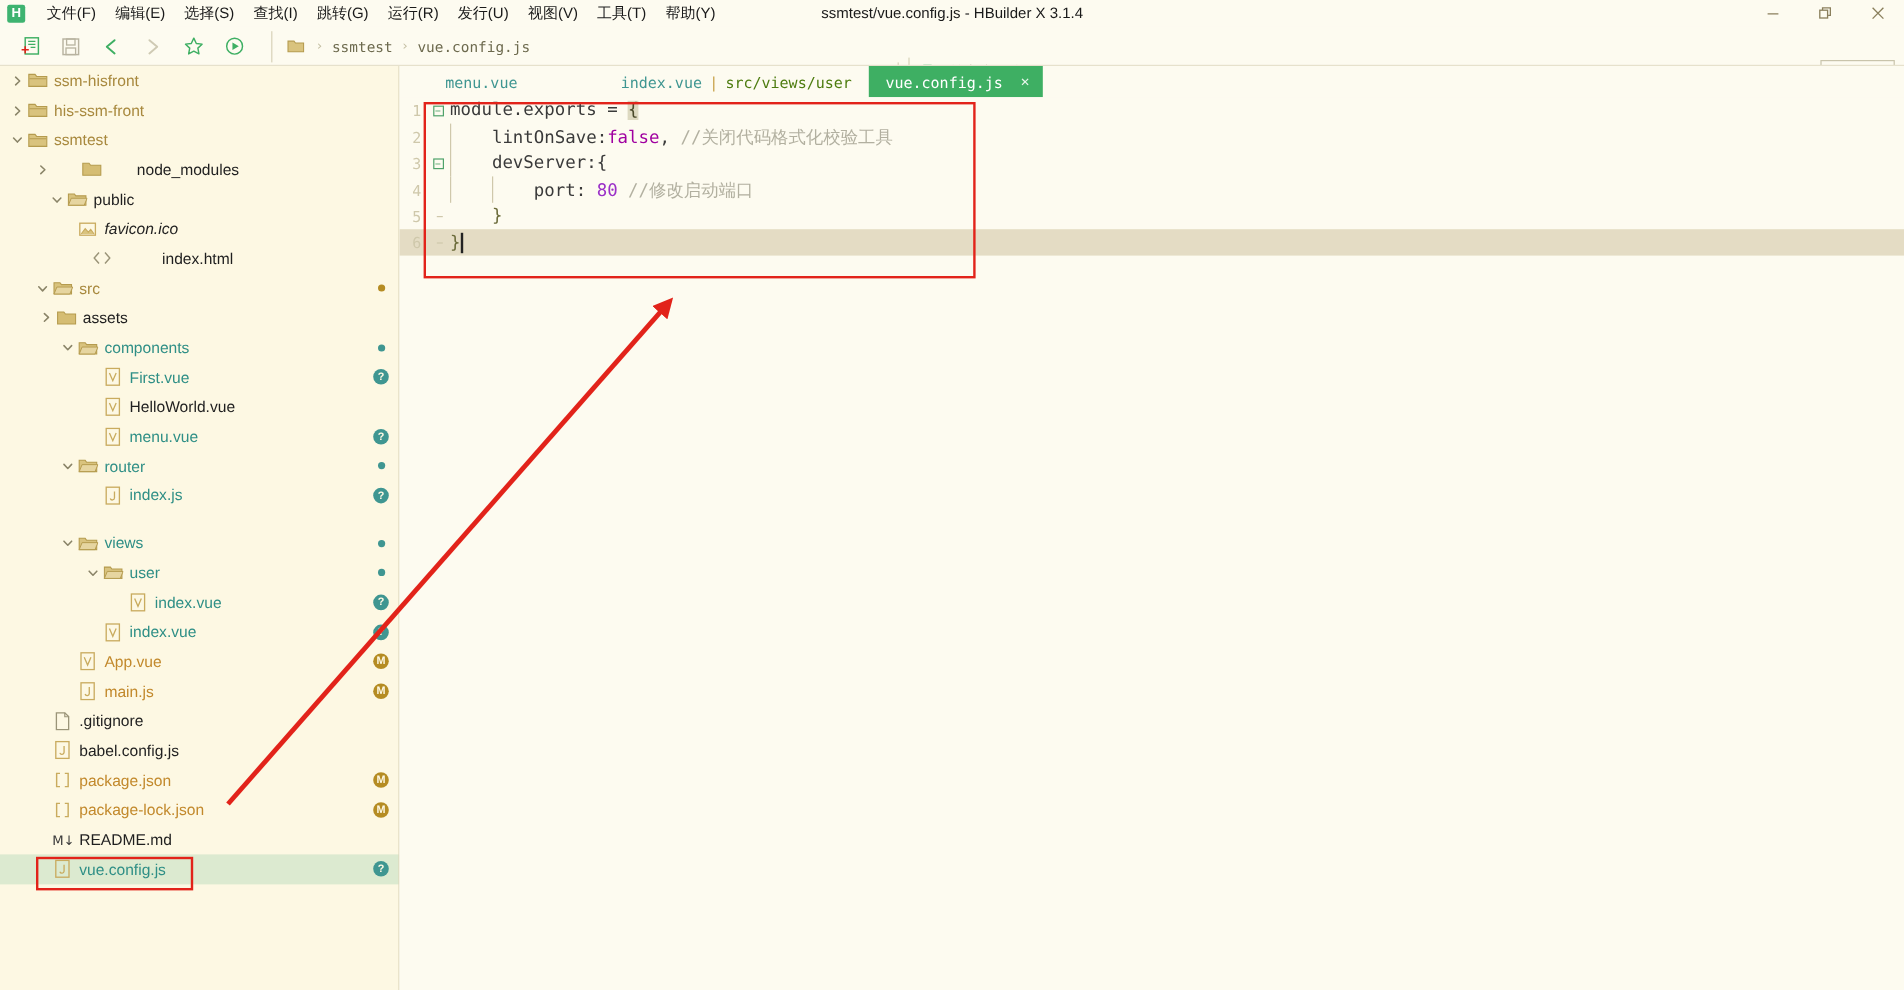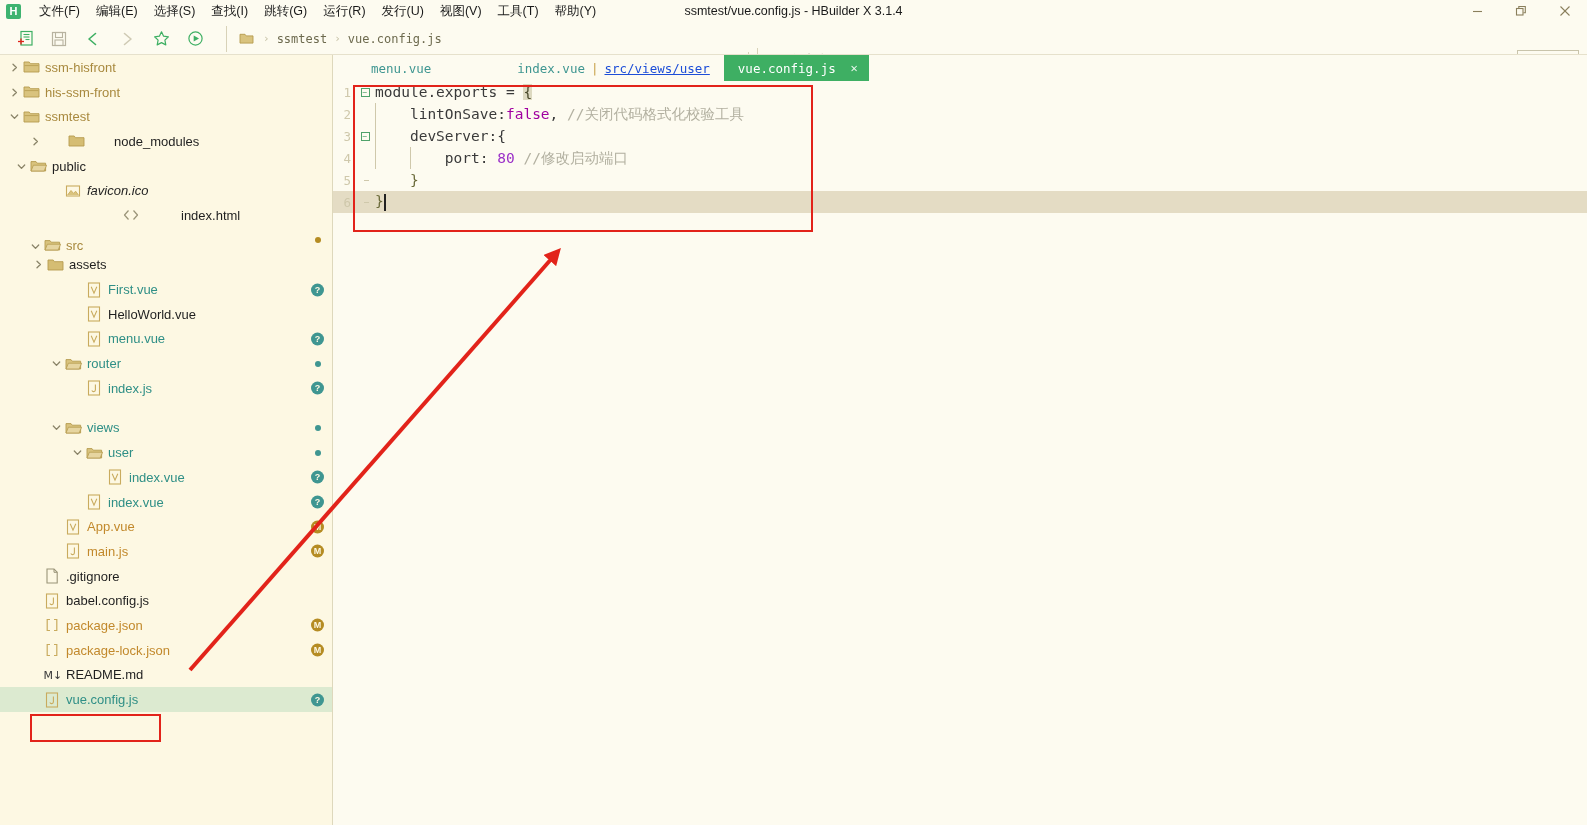--- a/index.html
+++ b/index.html
@@ -175,21 +175,21 @@
     font-size: 12.5px;
     color: #3f9691;
     white-space: nowrap;
   }
   .tab.inactive { color: #3f9691; }
   .tab.active {
     background: #3eaf63;
     color: #ffffff;
     padding-right: 8px;
   }
-  .tab-sub { color: #1d4ed8; margin-left: 10px; text-decoration: underline; }
+  .tab-sub { color: #4d7c0f; margin-left: 10px; }
   .tab-sep { color: #c8a24a; margin: 0 6px; }
   .tab-close {
     margin-left: 12px; color: #eaf7ee; font-size: 12px;
     width: 13px; text-align: center;
   }
 
   .code-wrap {
     position: relative;
     height: 744px;
     background: #fdfbf0;
@@ -429,21 +429,21 @@
             <polyline points="4,2.3 7.4,5.5 4,8.7" fill="none" stroke="#8a8468" stroke-width="1.3" stroke-linecap="round" stroke-linejoin="round"></polyline>
           </svg>
         </span>
         <span class="ficon">
           <svg width="17" height="14" viewBox="0 0 17 14">
             <path d="M1 2h5.2l1.3 1.7H16V12H1z" fill="#d5bd73" stroke="#b59b4e" stroke-width="0.9"></path>
           </svg>
         </span>
         <span class="lbl-file-plain">node_modules</span>
       </div>
-      <div class="tree-row" style="padding-left: 15px;">
+      <div class="tree-row" style="padding-left: 41px;">
         <span class="twisty">
           <svg width="11" height="11" viewBox="0 0 11 11">
             <polyline points="2.3,4 5.5,7.4 8.7,4" fill="none" stroke="#8a8468" stroke-width="1.3" stroke-linecap="round" stroke-linejoin="round"></polyline>
           </svg>
         </span>
         <span class="ficon">
           <svg width="17" height="14" viewBox="0 0 17 14">
             <path d="M1 2.6h5l1.2 1.6H15.6V12H1z" fill="#d9c37e" stroke="#b59b4e" stroke-width="0.9"></path>
             <path d="M1 12 L3.4 6.2 H16.6 L14.2 12 Z" fill="#e6d5a0" stroke="#b59b4e" stroke-width="0.8"></path>
           </svg>
@@ -453,31 +453,31 @@
       <div class="tree-row" style="padding-left: 50px; font-style: italic;">
         <span class="twisty empty"></span>
         <span class="ficon">
           <svg width="16" height="14" viewBox="0 0 16 14">
             <rect x="1.5" y="2" width="13" height="10" fill="none" stroke="#c9ab5e" stroke-width="1.1"></rect>
             <polyline points="2.6,11 6,6.5 8.6,9.4 10.6,7.2 13.4,11" fill="#d9c37e" stroke="#c9ab5e" stroke-width="0.9"></polyline>
           </svg>
         </span>
         <span class="lbl-file-plain">favicon.ico</span>
       </div>
-      <div class="tree-row" style="padding-left: 72px; gap: 36px;">
+      <div class="tree-row" style="padding-left: 26px; gap: 36px;">
         <span class="twisty empty"></span>
         <span class="ficon">
           <svg width="18" height="14" viewBox="0 0 18 14">
             <polyline points="6.5,2.5 2.5,7 6.5,11.5" fill="none" stroke="#9a9478" stroke-width="1.2" stroke-linejoin="round"></polyline>
             <polyline points="11.5,2.5 15.5,7 11.5,11.5" fill="none" stroke="#9a9478" stroke-width="1.2" stroke-linejoin="round"></polyline>
           </svg>
         </span>
         <span class="lbl-file-plain">index.html</span>
       </div>
-      <div class="tree-row" style="padding-left: 29px; align-items: flex-end;">
+      <div class="tree-row" style="padding-left: 29px;">
         <span class="twisty">
           <svg width="11" height="11" viewBox="0 0 11 11">
             <polyline points="2.3,4 5.5,7.4 8.7,4" fill="none" stroke="#8a8468" stroke-width="1.3" stroke-linecap="round" stroke-linejoin="round"></polyline>
           </svg>
         </span>
         <span class="ficon">
           <svg width="17" height="14" viewBox="0 0 17 14">
             <path d="M1 2.6h5l1.2 1.6H15.6V12H1z" fill="#d9c37e" stroke="#b59b4e" stroke-width="0.9"></path>
             <path d="M1 12 L3.4 6.2 H16.6 L14.2 12 Z" fill="#e6d5a0" stroke="#b59b4e" stroke-width="0.8"></path>
           </svg>
@@ -490,20 +490,35 @@
           <svg width="11" height="11" viewBox="0 0 11 11">
             <polyline points="4,2.3 7.4,5.5 4,8.7" fill="none" stroke="#8a8468" stroke-width="1.3" stroke-linecap="round" stroke-linejoin="round"></polyline>
           </svg>
         </span>
         <span class="ficon">
           <svg width="17" height="14" viewBox="0 0 17 14">
             <path d="M1 2h5.2l1.3 1.7H16V12H1z" fill="#d5bd73" stroke="#b59b4e" stroke-width="0.9"></path>
           </svg>
         </span>
         <span class="lbl-file-plain">assets</span>
+      </div>
+      <div class="tree-row" style="padding-left: 50px;">
+        <span class="twisty">
+          <svg width="11" height="11" viewBox="0 0 11 11">
+            <polyline points="2.3,4 5.5,7.4 8.7,4" fill="none" stroke="#8a8468" stroke-width="1.3" stroke-linecap="round" stroke-linejoin="round"></polyline>
+          </svg>
+        </span>
+        <span class="ficon">
+          <svg width="17" height="14" viewBox="0 0 17 14">
+            <path d="M1 2.6h5l1.2 1.6H15.6V12H1z" fill="#d9c37e" stroke="#b59b4e" stroke-width="0.9"></path>
+            <path d="M1 12 L3.4 6.2 H16.6 L14.2 12 Z" fill="#e6d5a0" stroke="#b59b4e" stroke-width="0.8"></path>
+          </svg>
+        </span>
+        <span class="lbl-folder-open">components</span>
+        <span class="dot teal"></span>
       </div>
       <div class="tree-row" style="padding-left: 71px;">
         <span class="twisty empty"></span>
         <span class="ficon">
           <svg width="14" height="16" viewBox="0 0 14 16">
             <rect x="1.5" y="1" width="11" height="14" fill="none" stroke="#c9ab5e" stroke-width="1.1"></rect>
             <polyline points="4.2,4.8 7,11.2 9.8,4.8" fill="none" stroke="#c9ab5e" stroke-width="1.1"></polyline>
           </svg>
         </span>
         <span class="lbl-file">First.vue</span>

